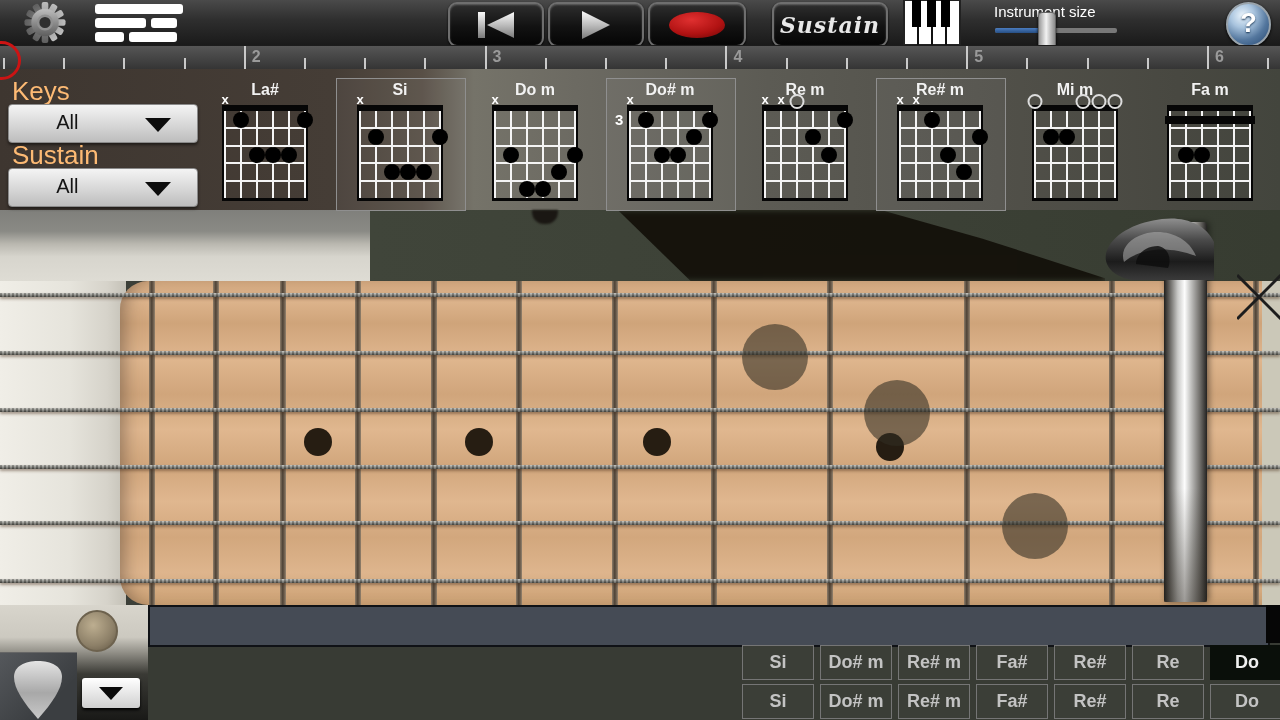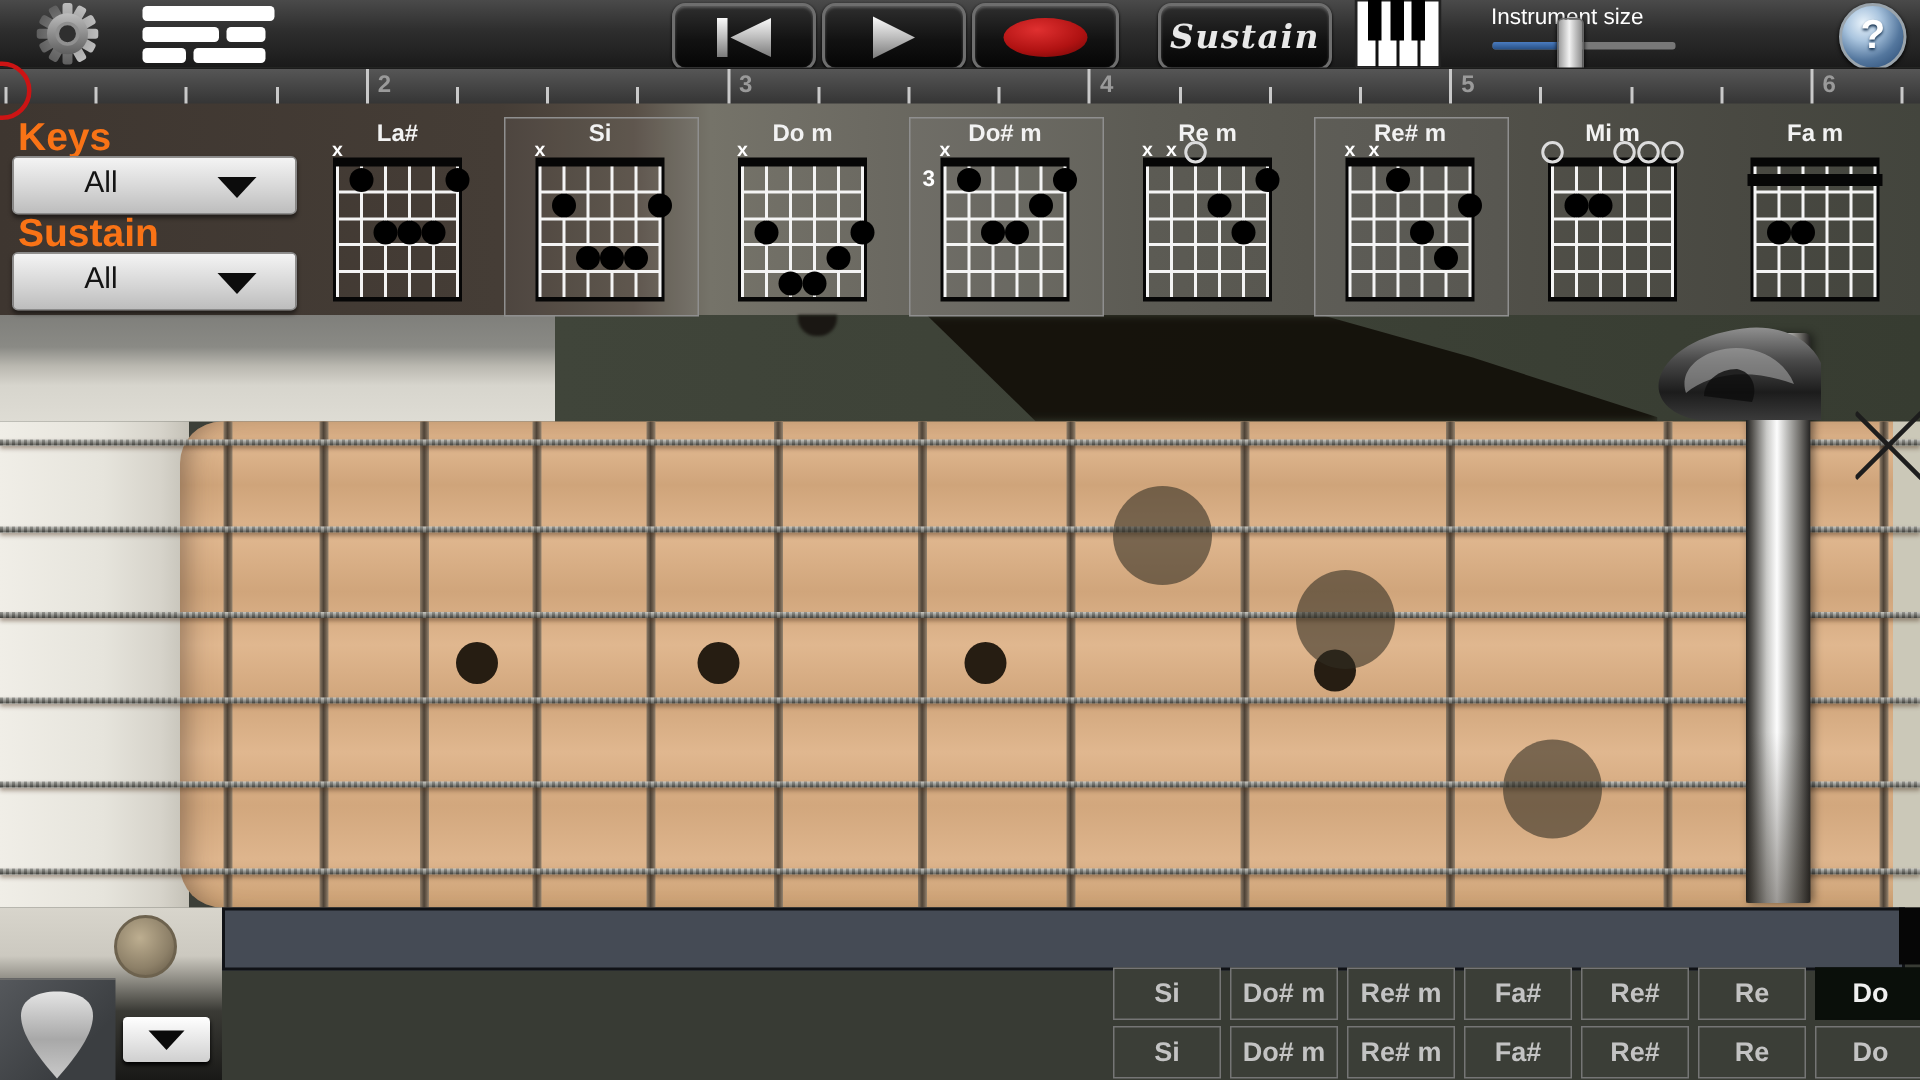--- a/index.html
+++ b/index.html
@@ -39,21 +39,21 @@
   .tick.major{top:0;height:23px;}
   .tick.minor{top:12px;height:11px;}
   .tick-label{position:absolute;top:2px;font-size:16px;font-weight:bold;color:#9a9a9a;}
   .loop-marker{position:absolute;left:-18px;top:41px;width:33px;height:33px;border-radius:50%;
     border:3px solid #cc1414;z-index:21;}
 
   
   .photo-band{left:0;top:68px;width:1280px;height:142px;
     background:linear-gradient(90deg,#3e3630 0%,#453d36 26%,#584f46 33%,#757369 37%,#6c6a62 45%,#5c5b54 60%,#515049 78%,#484841 92%,#43453d 100%);}
   
-  .panel-label{color:#f97316;font-size:26px;z-index:6;font-weight:bold;}
+  .panel-label{color:#fdba74;font-size:26px;z-index:6;}
   .dropdown{position:absolute;width:188px;height:37px;border-radius:4px;z-index:6;
     background:linear-gradient(180deg,#f4f4f4,#d4d4d4 60%,#bdbdbd);border:1px solid #8a8a8a;
     box-shadow:0 2px 3px rgba(0,0,0,.5);}
   .dropdown .val{position:absolute;left:0;width:62%;text-align:center;top:6px;color:#141414;font-size:20px;}
   .dropdown .arr{position:absolute;right:26px;top:13px;width:0;height:0;
     border-left:13px solid transparent;border-right:13px solid transparent;border-top:14px solid #0c0c0c;}
 
   
   .diag-select{position:absolute;top:78px;width:128px;height:131px;border:1px solid #8f8f8f;
     background:rgba(230,230,230,.05);z-index:4;}

